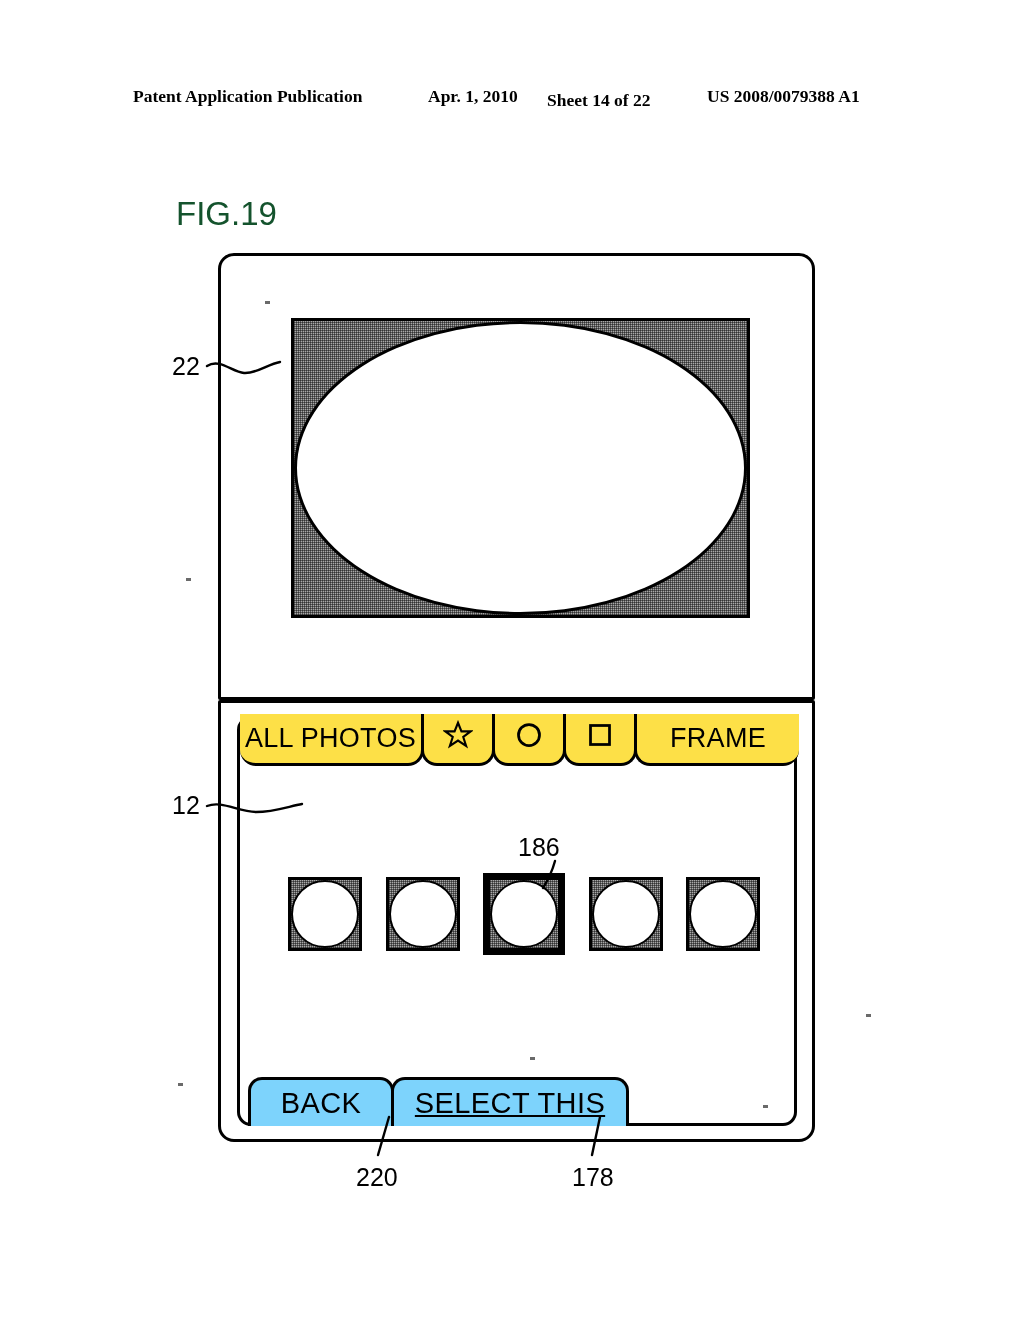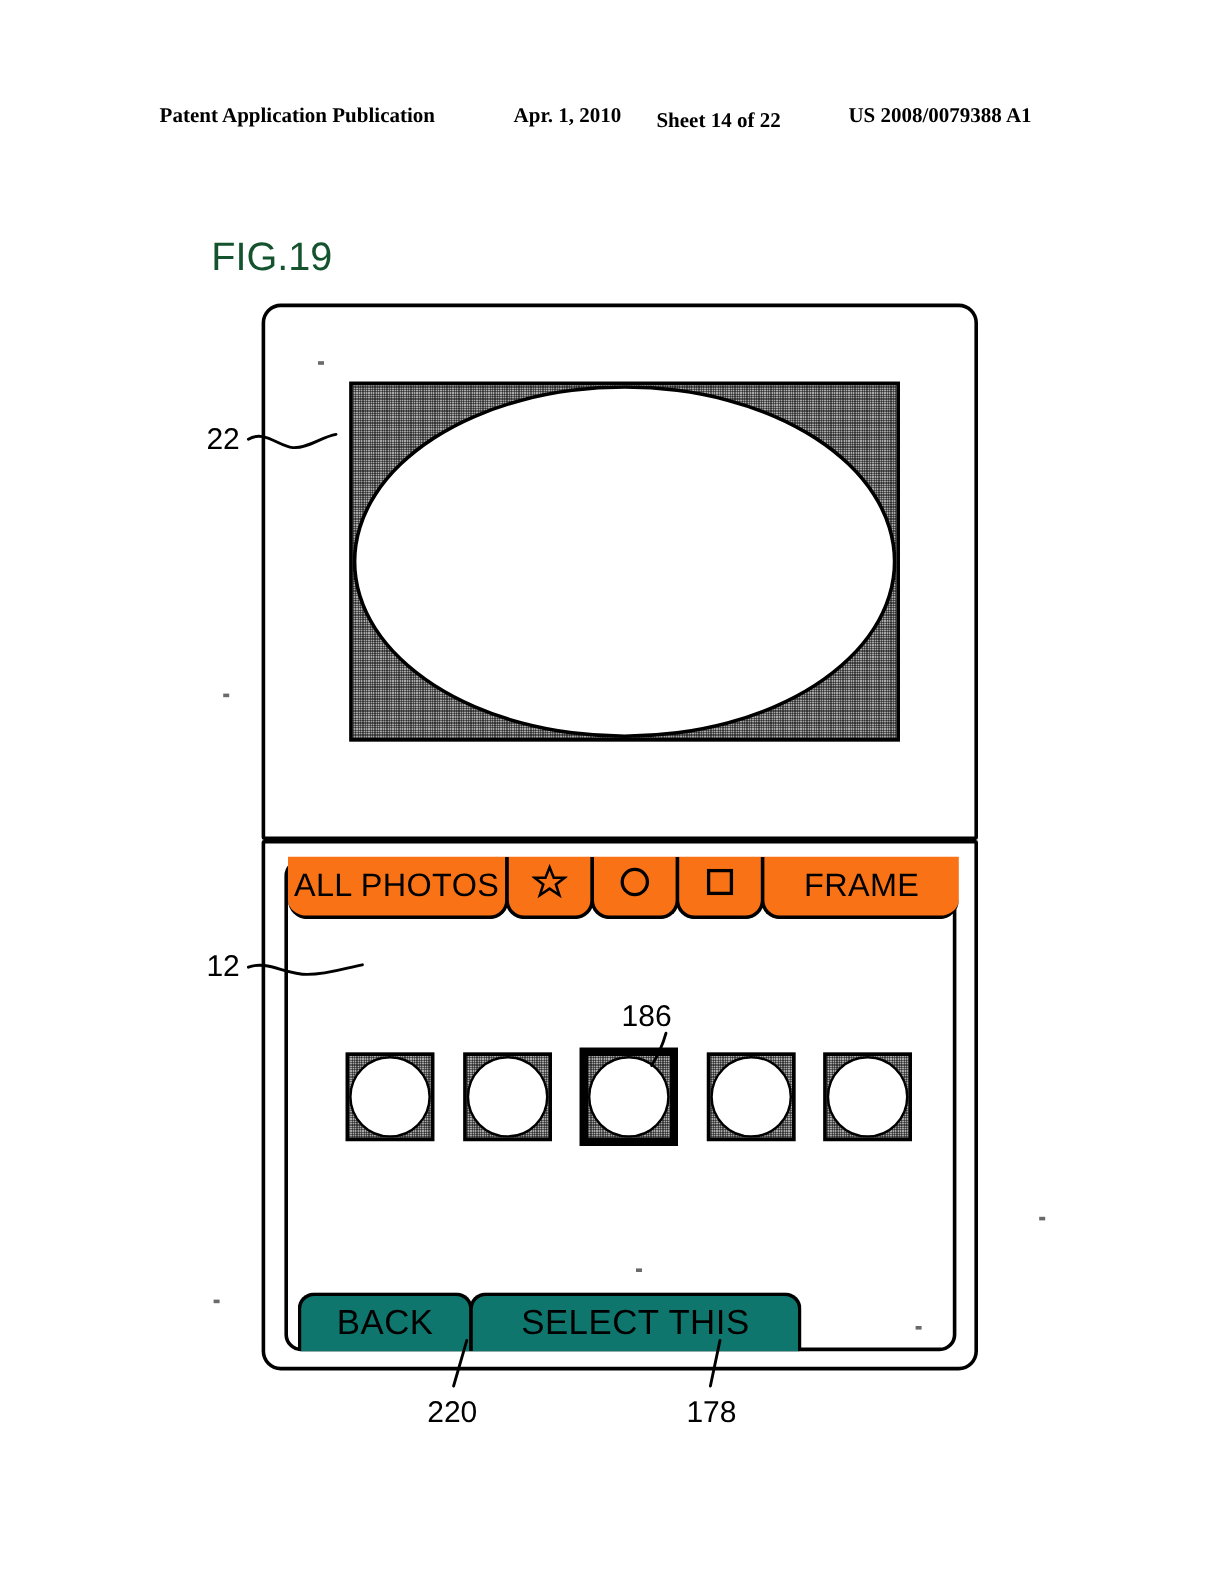--- a/index.html
+++ b/index.html
@@ -116,21 +116,21 @@
     width: 556px;
     height: 52px;
     display: flex;
     align-items: stretch;
   }
   .tab {
     border: 3px solid #000;
     border-top: none;
     border-radius: 0 0 16px 16px;
     box-sizing: border-box;
-    background: #f97316;
+    background: #fde047;
     display: flex;
     align-items: center;
     justify-content: center;
     margin-right: -3px;
     font-size: 27px;
     color: #000;
     letter-spacing: 0.3px;
     position: relative;
   }
   .tab.tab-allphotos { width: 184px; border-left: none; border-radius: 0 0 16px 16px; }
@@ -186,31 +186,31 @@
     top: 1077px;
     height: 49px;
     display: flex;
     align-items: stretch;
   }
   .btn {
     border: 3px solid #000;
     border-bottom: none;
     border-radius: 14px 14px 0 0;
     box-sizing: border-box;
-    background: #0f766e;
+    background: #7dd3fc;
     display: flex;
     align-items: center;
     justify-content: center;
     font-size: 29px;
     color: #000;
     margin-right: -3px;
     letter-spacing: 0.4px;
   }
   .btn-back { width: 146px; }
-  .btn-select { width: 277px; }
+  .btn-select { width: 238px; text-decoration: underline; }
 
   
   .ref {
     position: absolute;
     font-family: "Liberation Sans", sans-serif;
     font-size: 25px;
     color: #000;
   }
   .ref-22  { left: 172px; top: 352px; }
   .ref-12  { left: 172px; top: 791px; }

